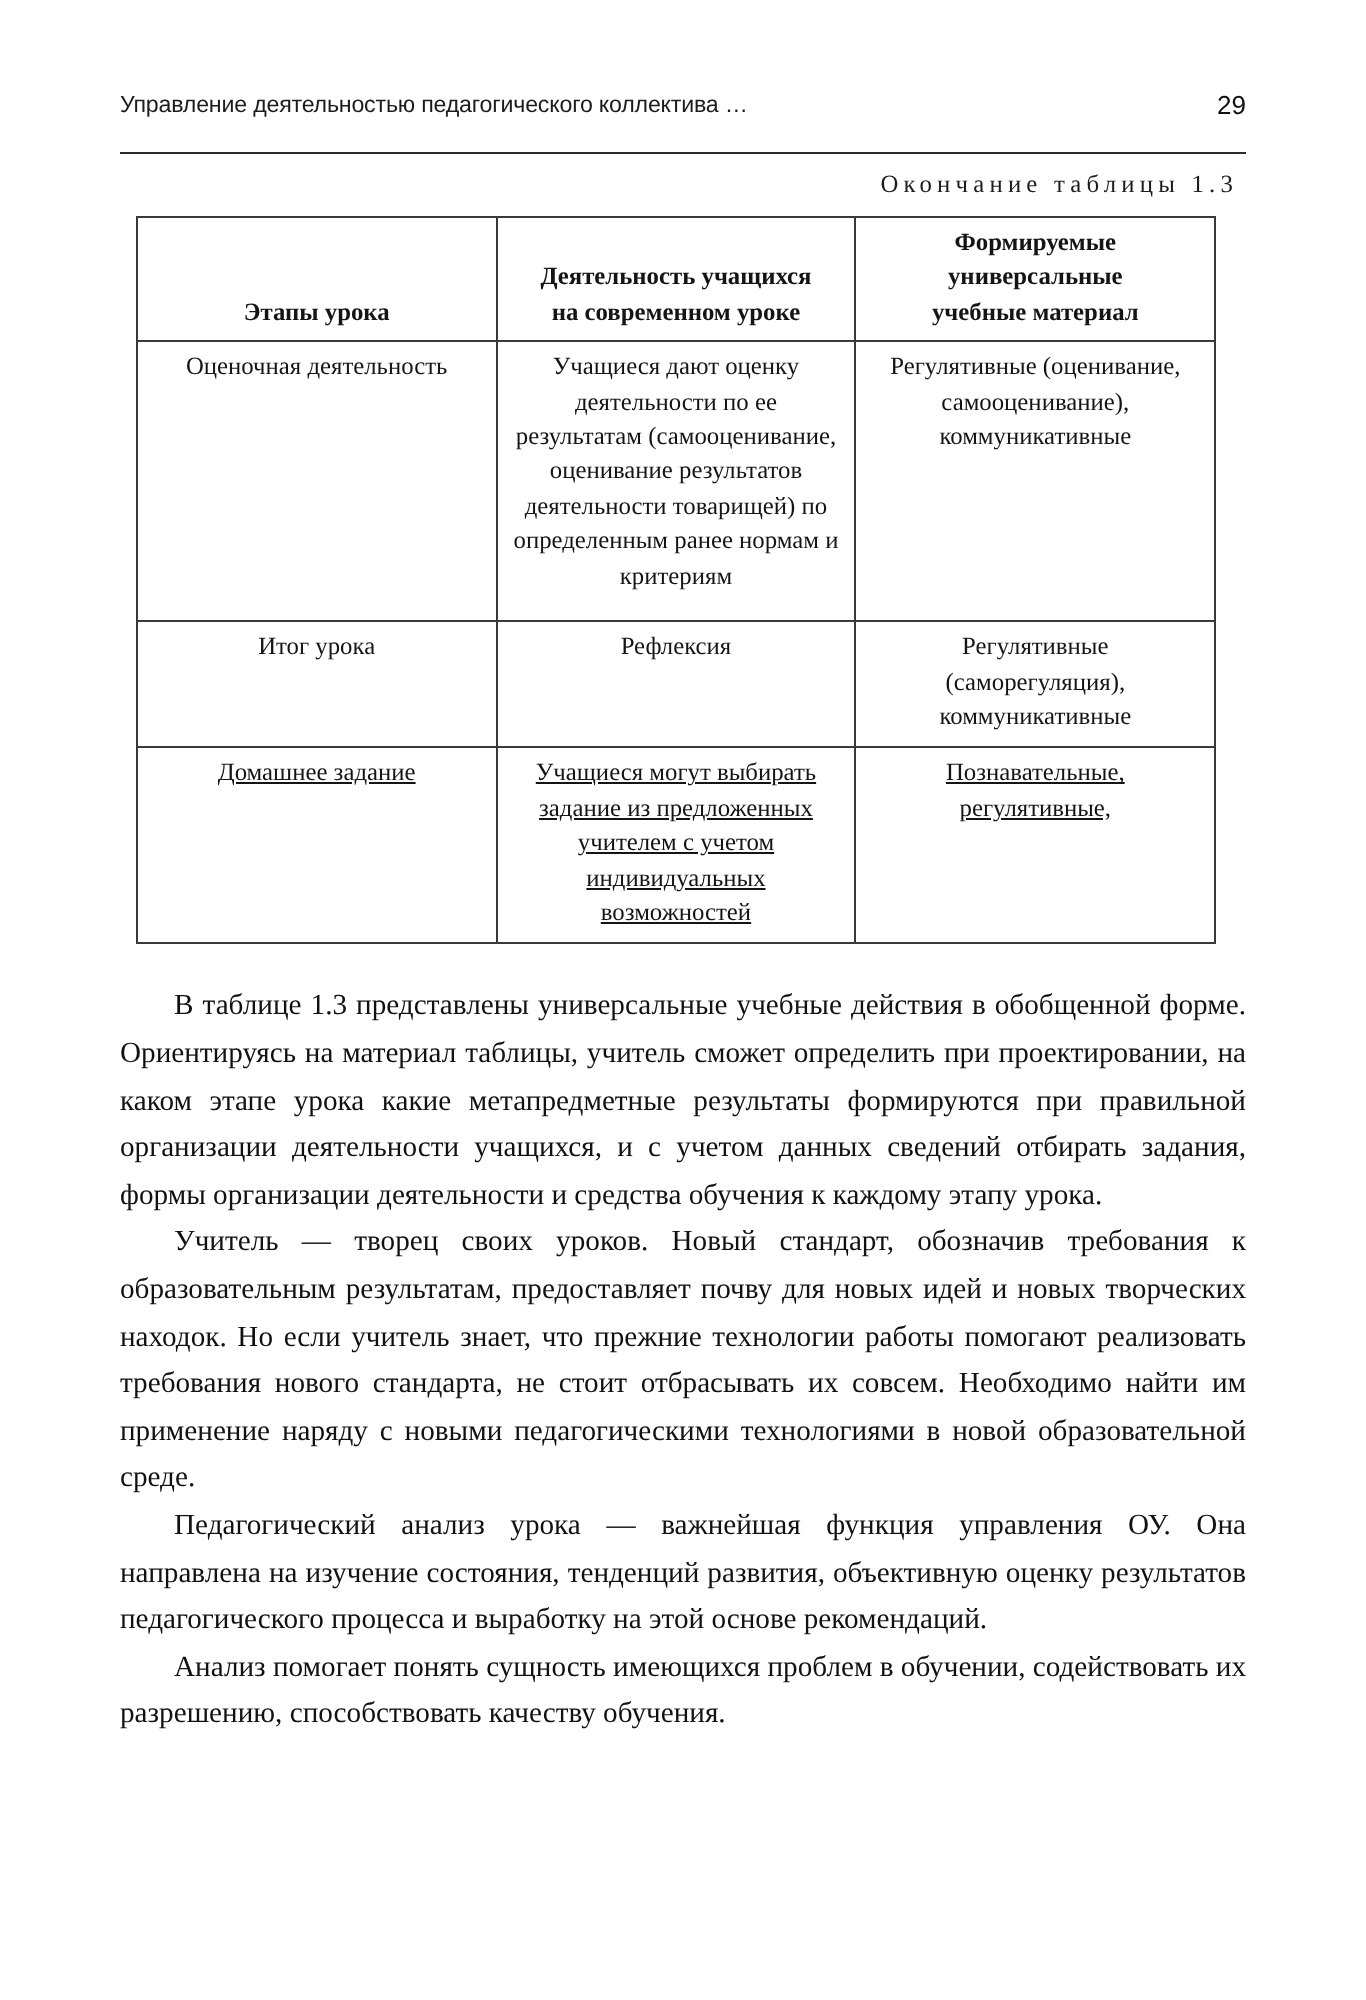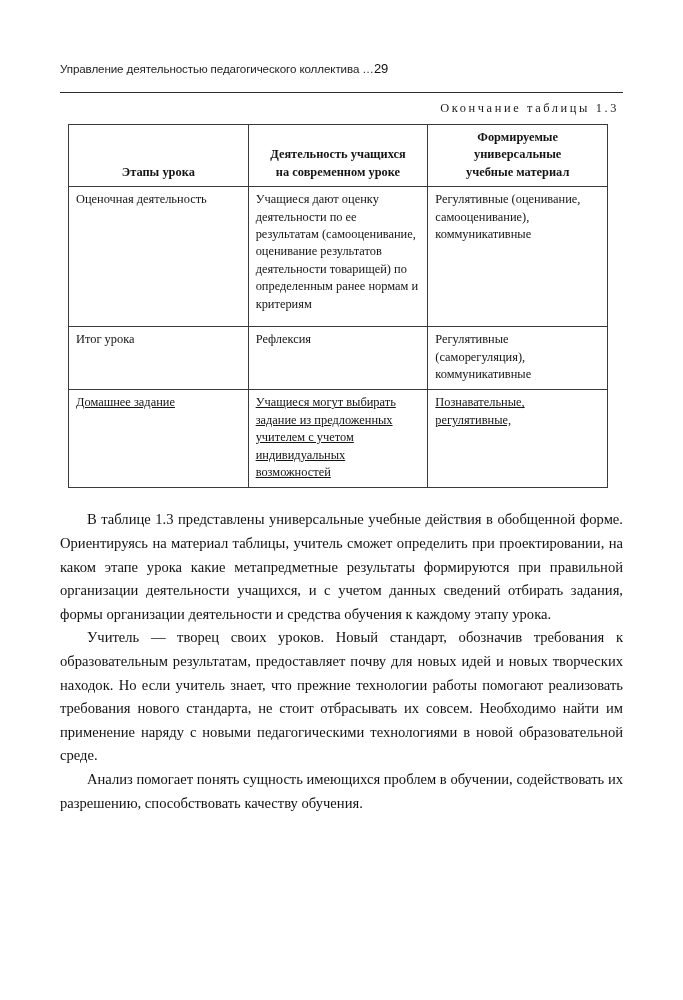--- a/index.html
+++ b/index.html
@@ -18,25 +18,26 @@
     position: relative;
     width: 683px;
     height: 1000px;
     box-sizing: border-box;
     padding: 0 60px;
   }
 
   
   .running-head {
     position: relative;
-    margin-top: 62px;
+    margin-top: 46px;
     height: 30px;
     border-bottom: 1.2px solid #2b2b2b;
     display: flex;
     align-items: flex-start;
+    justify-content: space-between;
   }
   .running-head-title {
     font-family: "Liberation Sans", "DejaVu Sans", sans-serif;
     font-size: 11.6px;
     letter-spacing: -0.1px;
     color: #1c1c1c;
     line-height: 14px;
   }
   .running-head-page {
     font-family: "Liberation Sans", "DejaVu Sans", sans-serif;
@@ -65,20 +66,21 @@
     table-layout: fixed;
     font-size: 12.4px;
     color: #141414;
   }
   table.uud-table th,
   table.uud-table td {
     border: 1.1px solid #3a3a3a;
     vertical-align: top;
     padding: 4px 7px 6px 7px;
     line-height: 17.4px;
+    text-align: center;
   }
   table.uud-table th {
     text-align: center;
     font-weight: bold;
     vertical-align: bottom;
     height: 46px;
     padding-bottom: 5px;
   }
   table.uud-table td.stage-cell { width: 177px; }
   table.uud-table td.activity-cell { width: 179px; }
@@ -146,16 +148,17 @@
         <td class="stage-cell">Домашнее задание</td>
         <td class="activity-cell">Учащиеся могут выбирать задание из предложенных учителем с учетом индивидуальных возможностей</td>
         <td class="uud-cell">Познавательные, регулятивные,</td>
       </tr>
     </tbody>
   </table>
 
   <div class="body-text">
     <p>В таблице 1.3 представлены универсальные учебные действия в обобщенной форме. Ориентируясь на материал таблицы, учитель сможет определить при проектировании, на каком этапе урока какие метапредметные результаты формируются при правильной организации деятельности учащихся, и с учетом данных сведений отбирать задания, формы организации деятельности и средства обучения к каждому этапу урока.</p>
     <p>Учитель — творец своих уроков. Новый стандарт, обозначив требования к образовательным результатам, предоставляет почву для новых идей и новых творческих находок. Но если учитель знает, что прежние технологии работы помогают реализовать требования нового стандарта, не стоит отбрасывать их совсем. Необходимо найти им применение наряду с новыми педагогическими технологиями в новой образовательной среде.</p>
+    <p>Педагогический анализ урока — важнейшая функция управления ОУ. Она направлена на изучение состояния, тенденций развития, объективную оценку результатов педагогического процесса и выработку на этой основе рекомендаций.</p>
     <p>Анализ помогает понять сущность имеющихся проблем в обучении, содействовать их разрешению, способствовать качеству обучения.</p>
   </div>
 
 </div>
 
 </body></html>

